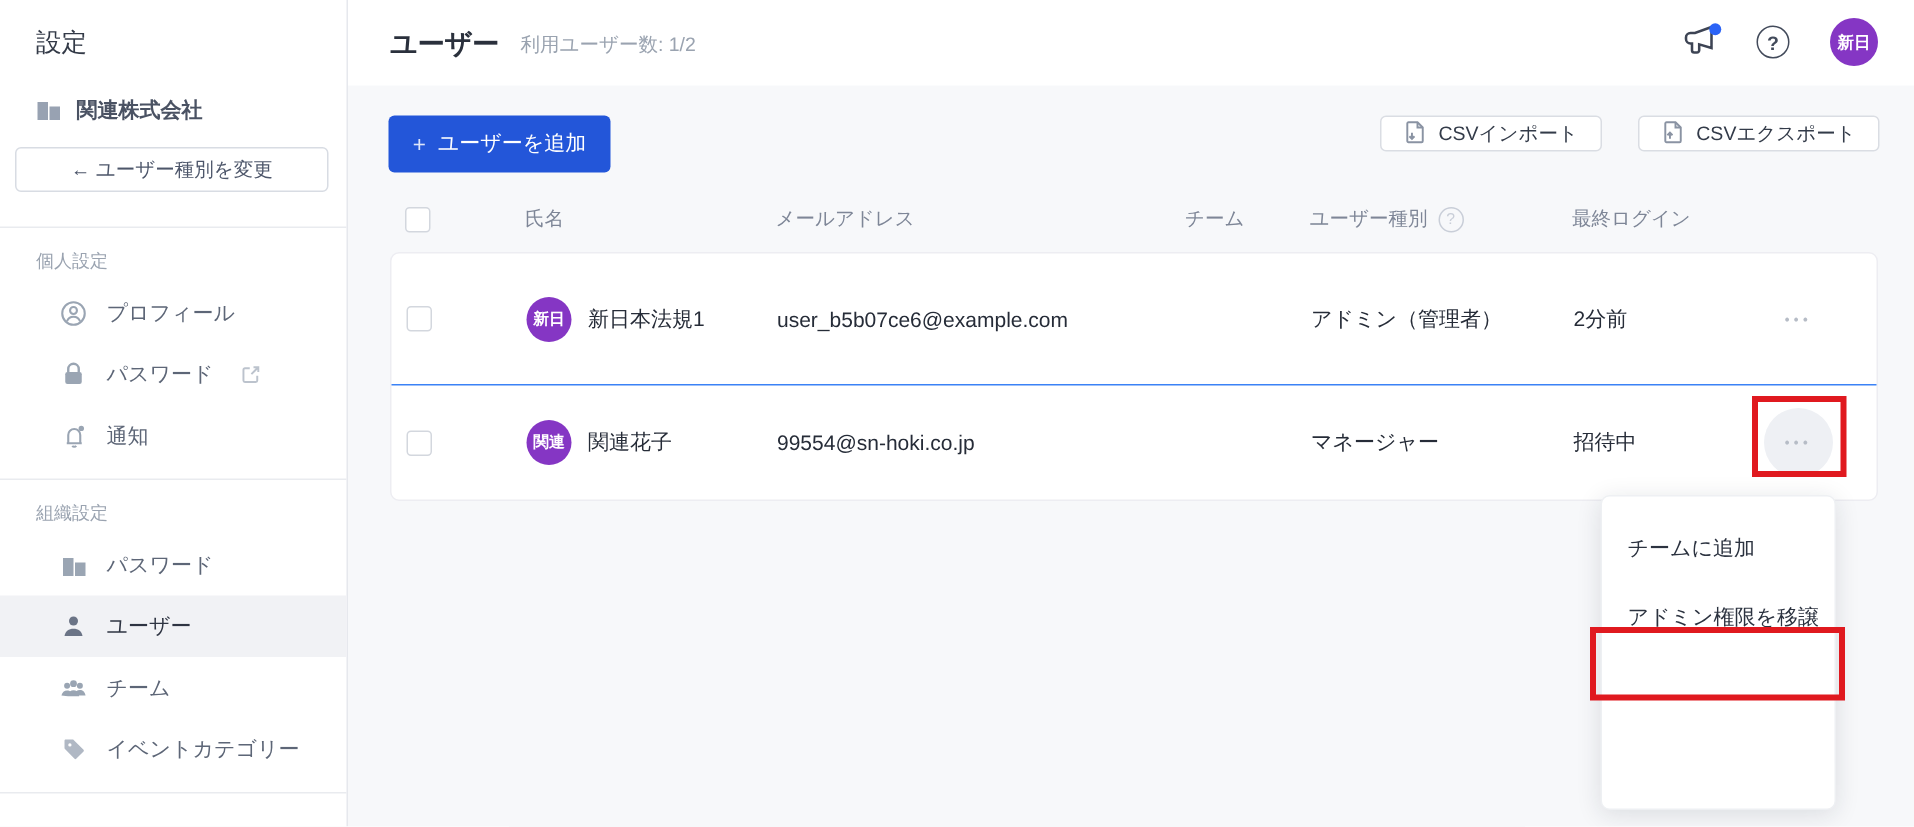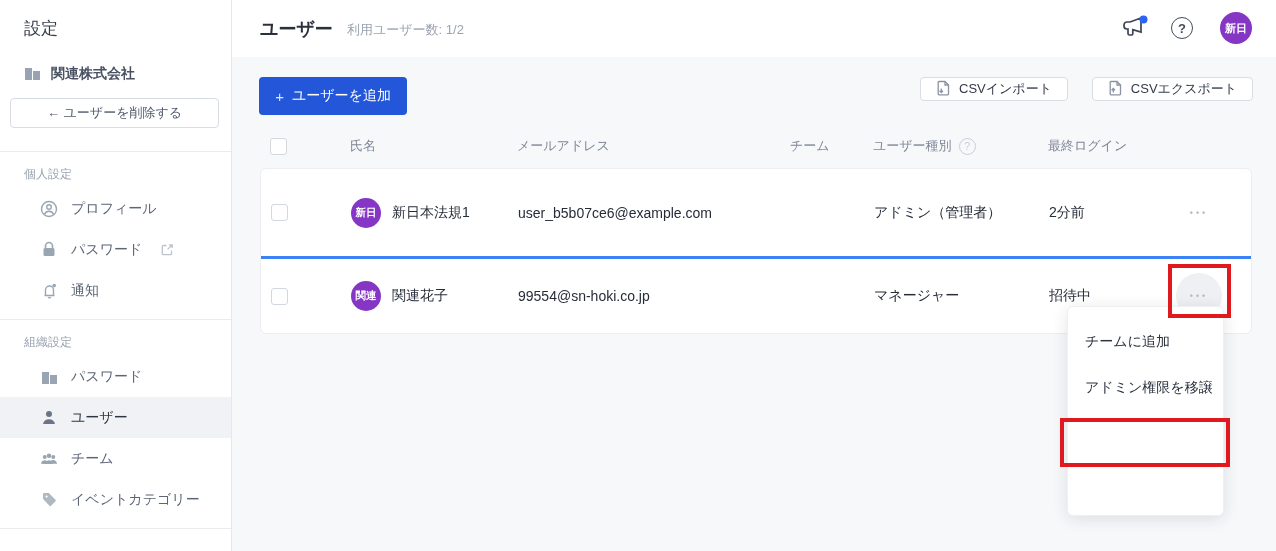--- a/index.html
+++ b/index.html
@@ -59,28 +59,28 @@
   .checkbox { width:17px; height:17px; border:1.5px solid #d3d7de; border-radius:3px;
     background:#fff; cursor:pointer; }
   .col-help { display:inline-flex; width:17px; height:17px; border:1.5px solid #c9ced8; border-radius:50%;
     align-items:center; justify-content:center; font-size:10.5px; color:#c9ced8; margin-left:7px;
     vertical-align:middle; }
   .th-type { display:flex; align-items:center; }
   .card { position:absolute; left:28px; top:168px; width:992px; height:166px; background:#fff;
     border:1px solid #ededf2; border-radius:6px; overflow:visible; }
   .row { font-size:14px; color:#262c38; }
   .row-1 { height:87px; }
-  .row-2 { height:77px; border-top:3px solid #3b82f6; }
+  .row-2 { height:77px; border-top:1px solid #3b82f6; }
   .name-cell { display:flex; align-items:center; gap:11px; font-size:14px; }
   .actions-cell { display:flex; justify-content:center; transform:translateX(-7px); }
   .dots { color:#b6bcc6; font-size:9px; letter-spacing:3px; font-weight:700; cursor:pointer; }
   .dots-circle { width:46px; height:46px; border-radius:50%; background:#eef0f4;
     display:flex; align-items:center; justify-content:center; cursor:pointer; }
   
-  .menu { position:absolute; left:835px; top:306px; width:157px; height:210px; background:#fff;
+  .menu { position:absolute; left:835px; top:330px; width:157px; height:210px; background:#fff;
     border:1px solid #eef0f3; border-radius:6px; padding:12px 0; z-index:30;
     box-shadow:0 3px 16px rgba(25,30,50,.12); }
   .menu-item { height:46px; display:flex; align-items:center; padding-left:17px;
     font-size:14px; color:#2c3340; cursor:pointer; }
   .menu-item.danger { color:#e5494d; }
   
   .anno { position:absolute; border:4px solid #e0191f; z-index:40; pointer-events:none; }
   .anno-dots { left:936px; top:264px; width:63px; height:54px; }
   .anno-menu { left:828px; top:418px; width:170px; height:49px; }
 </style>
@@ -95,21 +95,21 @@
       <svg width="17" height="17" viewBox="0 0 17 17">
           <g fill="#98a2b2">
             <path d="M1 4h7v12H1zM3 6h1.4v1.4H3zm2.6 0H7v1.4H5.6zM3 8.6h1.4V10H3zm2.6 0H7V10H5.6zM3 11.2h1.4v1.4H3zm2.6 0H7v1.4H5.6z"></path>
             <path d="M9 7h7v9H9zm1.6 1.6H12V10h-1.4zm2.8 0h1.4V10h-1.4zm-2.8 2.8H12v1.4h-1.4zm2.8 0h1.4v1.4h-1.4z"></path>
           </g>
         </svg>
     </span>
     <span>関連株式会社</span>
   </div>
 
-  <button class="sb-back">← ユーザーを削除する</button>
+  <button class="sb-back">← ユーザー種別を変更</button>
 
   <hr class="sb-divider">
 
   <div class="sb-section-label">個人設定</div>
   <nav class="sb-nav">
     <div class="sb-item">
       <span class="icon">
         <svg width="18" height="18" viewBox="0 0 18 18" fill="none" stroke="#9aa5b3" stroke-width="1.4">
             <circle cx="9" cy="9" r="7.5"></circle>
             <circle cx="9" cy="7" r="2.3"></circle>

